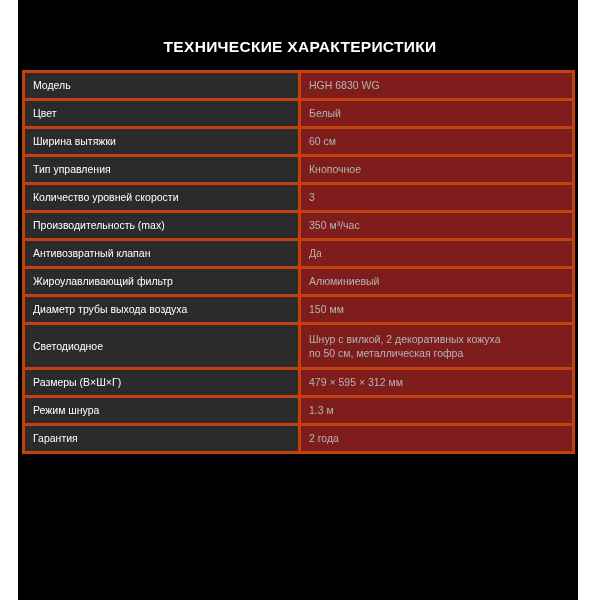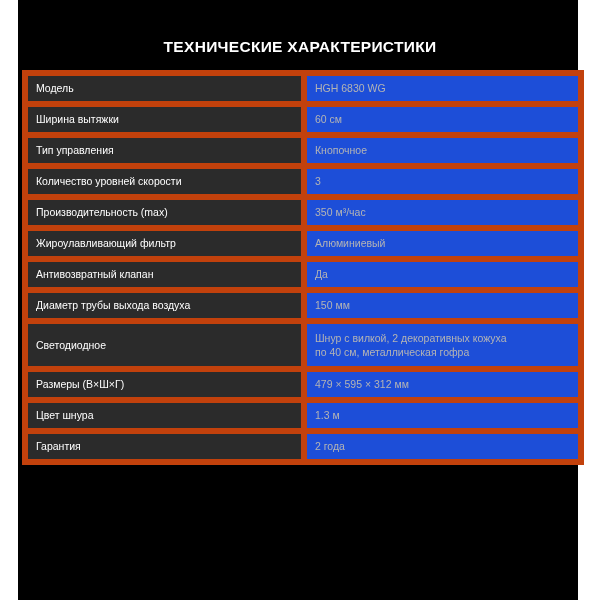--- a/index.html
+++ b/index.html
@@ -44,34 +44,34 @@
   }
   #spec-table {
     position: absolute;
     left: 22px;
     top: 70px;
     width: 514px;
     border-collapse: collapse;
     table-layout: fixed;
   }
   #spec-table td {
-    border: 6px solid #c2410c;
+    border: 3px solid #c2410c;
     padding: 0 8px;
     vertical-align: middle;
     font-size: 10.5px;
     line-height: 1.38;
   }
   td.label-cell {
     width: 257px;
     background: #2b2b2b;
     color: #ffffff;
   }
   td.value-cell {
     width: 255px;
-    background: #1d4ed8;
+    background: #7f1d1d;
     color: #b4b4b4;
   }
   tr.row-normal td { height: 25px; }
   tr.row-tall td { height: 42px; padding-top: 2px; padding-bottom: 2px; }
   .value-line { display: block; }
 </style>
 </head>
 <body>
 
 <div id="canvas">
@@ -81,20 +81,26 @@
   <div id="content">
 
     <div id="page-title">ТЕХНИЧЕСКИЕ ХАРАКТЕРИСТИКИ</div>
 
     <table id="spec-table">
       <tbody id="spec-body">
           <tr class="row-normal">
             <td class="label-cell">Модель</td>
             <td class="value-cell">
               <span class="value-line">HGH 6830 WG</span>
+            </td>
+          </tr>
+          <tr class="row-normal">
+            <td class="label-cell">Цвет</td>
+            <td class="value-cell">
+              <span class="value-line">Белый</span>
             </td>
           </tr>
           <tr class="row-normal">
             <td class="label-cell">Ширина вытяжки</td>
             <td class="value-cell">
               <span class="value-line">60 см</span>
             </td>
           </tr>
           <tr class="row-normal">
             <td class="label-cell">Тип управления</td>
@@ -108,52 +114,52 @@
               <span class="value-line">3</span>
             </td>
           </tr>
           <tr class="row-normal">
             <td class="label-cell">Производительность (max)</td>
             <td class="value-cell">
               <span class="value-line">350 м³/час</span>
             </td>
           </tr>
           <tr class="row-normal">
+            <td class="label-cell">Антивозвратный клапан</td>
+            <td class="value-cell">
+              <span class="value-line">Да</span>
+            </td>
+          </tr>
+          <tr class="row-normal">
             <td class="label-cell">Жироулавливающий фильтр</td>
             <td class="value-cell">
               <span class="value-line">Алюминиевый</span>
-            </td>
-          </tr>
-          <tr class="row-normal">
-            <td class="label-cell">Антивозвратный клапан</td>
-            <td class="value-cell">
-              <span class="value-line">Да</span>
             </td>
           </tr>
           <tr class="row-normal">
             <td class="label-cell">Диаметр трубы выхода воздуха</td>
             <td class="value-cell">
               <span class="value-line">150 мм</span>
             </td>
           </tr>
           <tr class="row-tall">
             <td class="label-cell">Светодиодное</td>
             <td class="value-cell">
               <span class="value-line">Шнур с вилкой, 2 декоративных кожуха</span>
-              <span class="value-line">по 40 см, металлическая гофра</span>
+              <span class="value-line">по 50 см, металлическая гофра</span>
             </td>
           </tr>
           <tr class="row-normal">
             <td class="label-cell">Размеры (В×Ш×Г)</td>
             <td class="value-cell">
               <span class="value-line">479 × 595 × 312 мм</span>
             </td>
           </tr>
           <tr class="row-normal">
-            <td class="label-cell">Цвет шнура</td>
+            <td class="label-cell">Режим шнура</td>
             <td class="value-cell">
               <span class="value-line">1.3 м</span>
             </td>
           </tr>
           <tr class="row-normal">
             <td class="label-cell">Гарантия</td>
             <td class="value-cell">
               <span class="value-line">2 года</span>
             </td>
           </tr>

